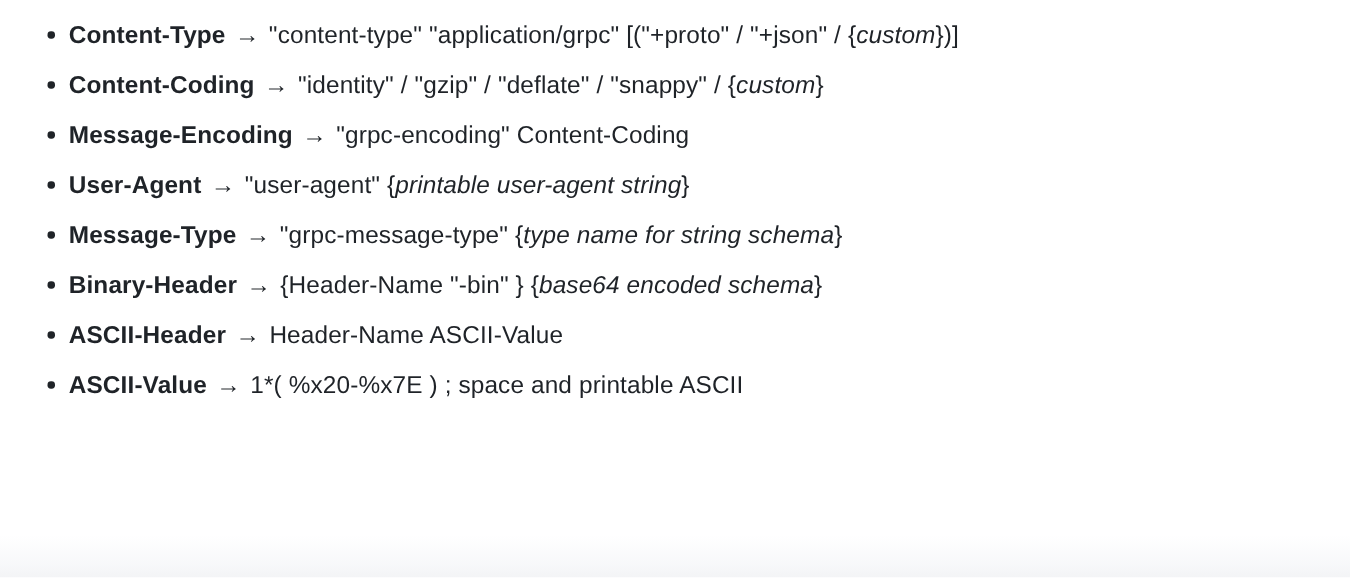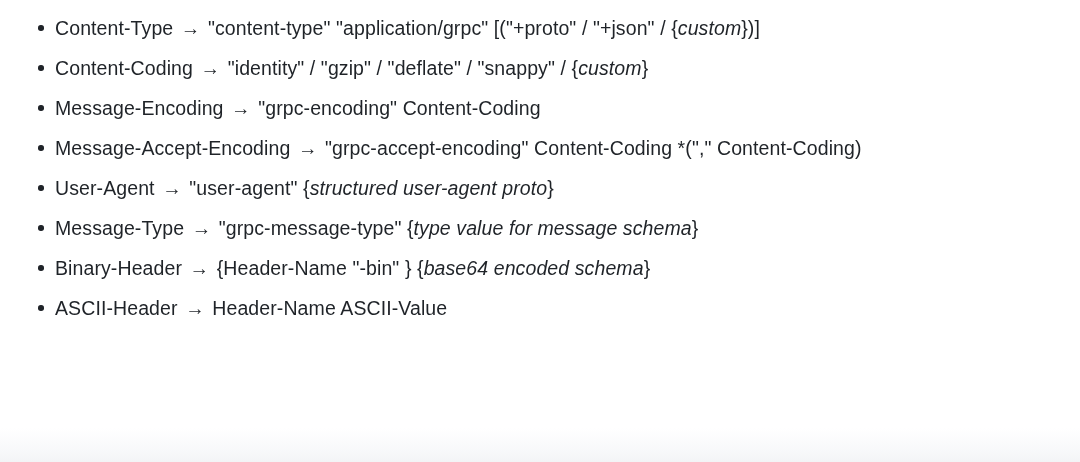--- a/index.html
+++ b/index.html
@@ -54,21 +54,21 @@
     left: 38px;
     top: 50%;
     width: 5.5px;
     height: 5.5px;
     margin-top: -2.75px;
     border-radius: 50%;
     background: #1f2328;
   }
 
   .term {
-    font-weight: normal;
+    font-weight: bold;
   }
 
   .arrow {
     font-weight: normal;
     padding: 0 2px;
   }
 
   .definition {
     font-weight: normal;
   }
@@ -77,20 +77,20 @@
     font-style: italic;
   }
 </style>
 </head>
 <body>
 
 <ul class="spec-list" id="spec-list">
     <li class="spec-item"><span class="bullet-dot"></span><span class="term">Content-Type</span> <span class="arrow">→</span> <span class="definition"><span>"content-type" "application/grpc" [("+proto" / "+json" / {</span><em>custom</em><span>})]</span></span></li>
     <li class="spec-item"><span class="bullet-dot"></span><span class="term">Content-Coding</span> <span class="arrow">→</span> <span class="definition"><span>"identity" / "gzip" / "deflate" / "snappy" / {</span><em>custom</em><span>}</span></span></li>
     <li class="spec-item"><span class="bullet-dot"></span><span class="term">Message-Encoding</span> <span class="arrow">→</span> <span class="definition"><span>"grpc-encoding" Content-Coding</span></span></li>
-    <li class="spec-item"><span class="bullet-dot"></span><span class="term">Message-Accept-Encoding</span> <span class="arrow">→</span> <span class="definition"><span>"grpc-accept-encoding" Content-Coding *("," Content-Coding)</span></span></li>
-    <li class="spec-item"><span class="bullet-dot"></span><span class="term">User-Agent</span> <span class="arrow">→</span> <span class="definition"><span>"user-agent" {</span><em>structured user-agent proto</em><span>}</span></span></li>
-    <li class="spec-item"><span class="bullet-dot"></span><span class="term">Message-Type</span> <span class="arrow">→</span> <span class="definition"><span>"grpc-message-type" {</span><em>type value for message schema</em><span>}</span></span></li>
+    <li class="spec-item"><span class="bullet-dot"></span><span class="term">User-Agent</span> <span class="arrow">→</span> <span class="definition"><span>"user-agent" {</span><em>printable user-agent string</em><span>}</span></span></li>
+    <li class="spec-item"><span class="bullet-dot"></span><span class="term">Message-Type</span> <span class="arrow">→</span> <span class="definition"><span>"grpc-message-type" {</span><em>type name for string schema</em><span>}</span></span></li>
     <li class="spec-item"><span class="bullet-dot"></span><span class="term">Binary-Header</span> <span class="arrow">→</span> <span class="definition"><span>{Header-Name "-bin" } {</span><em>base64 encoded schema</em><span>}</span></span></li>
     <li class="spec-item"><span class="bullet-dot"></span><span class="term">ASCII-Header</span> <span class="arrow">→</span> <span class="definition"><span>Header-Name ASCII-Value</span></span></li>
+    <li class="spec-item"><span class="bullet-dot"></span><span class="term">ASCII-Value</span> <span class="arrow">→</span> <span class="definition"><span>1*( %x20-%x7E ) ; space and printable ASCII</span></span></li>
   </ul>
 
 <div class="page-bottom-fade"></div>
 
 </body></html>

